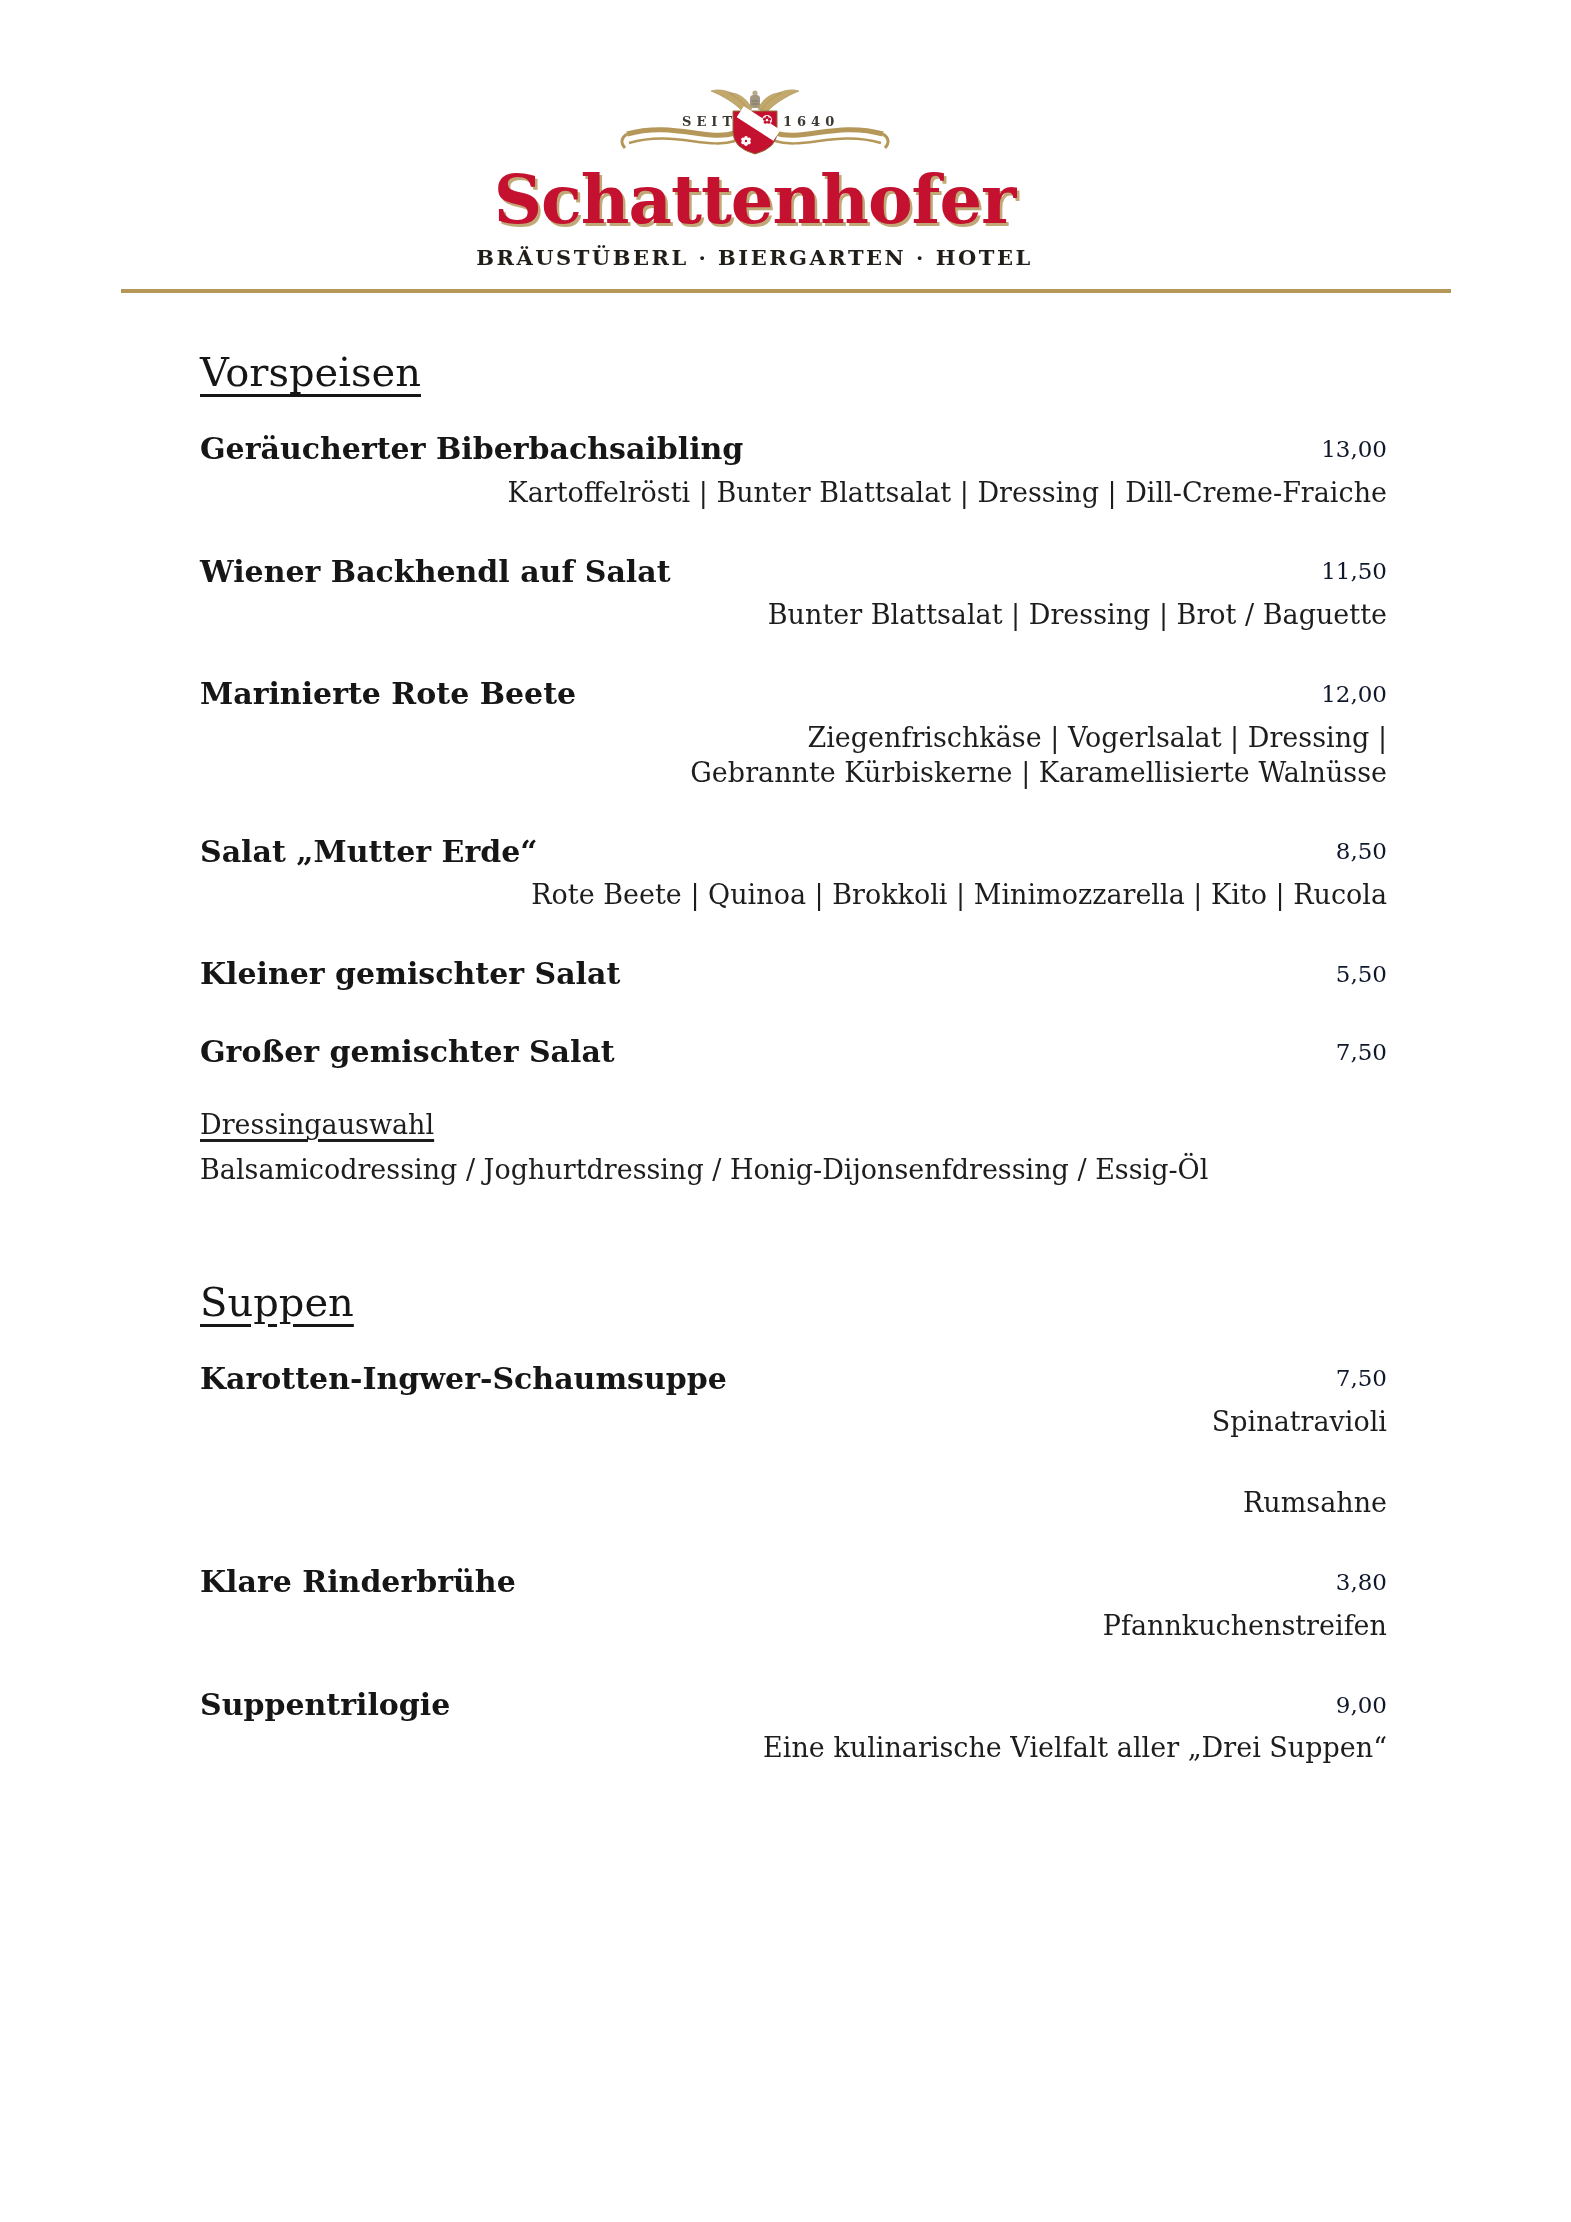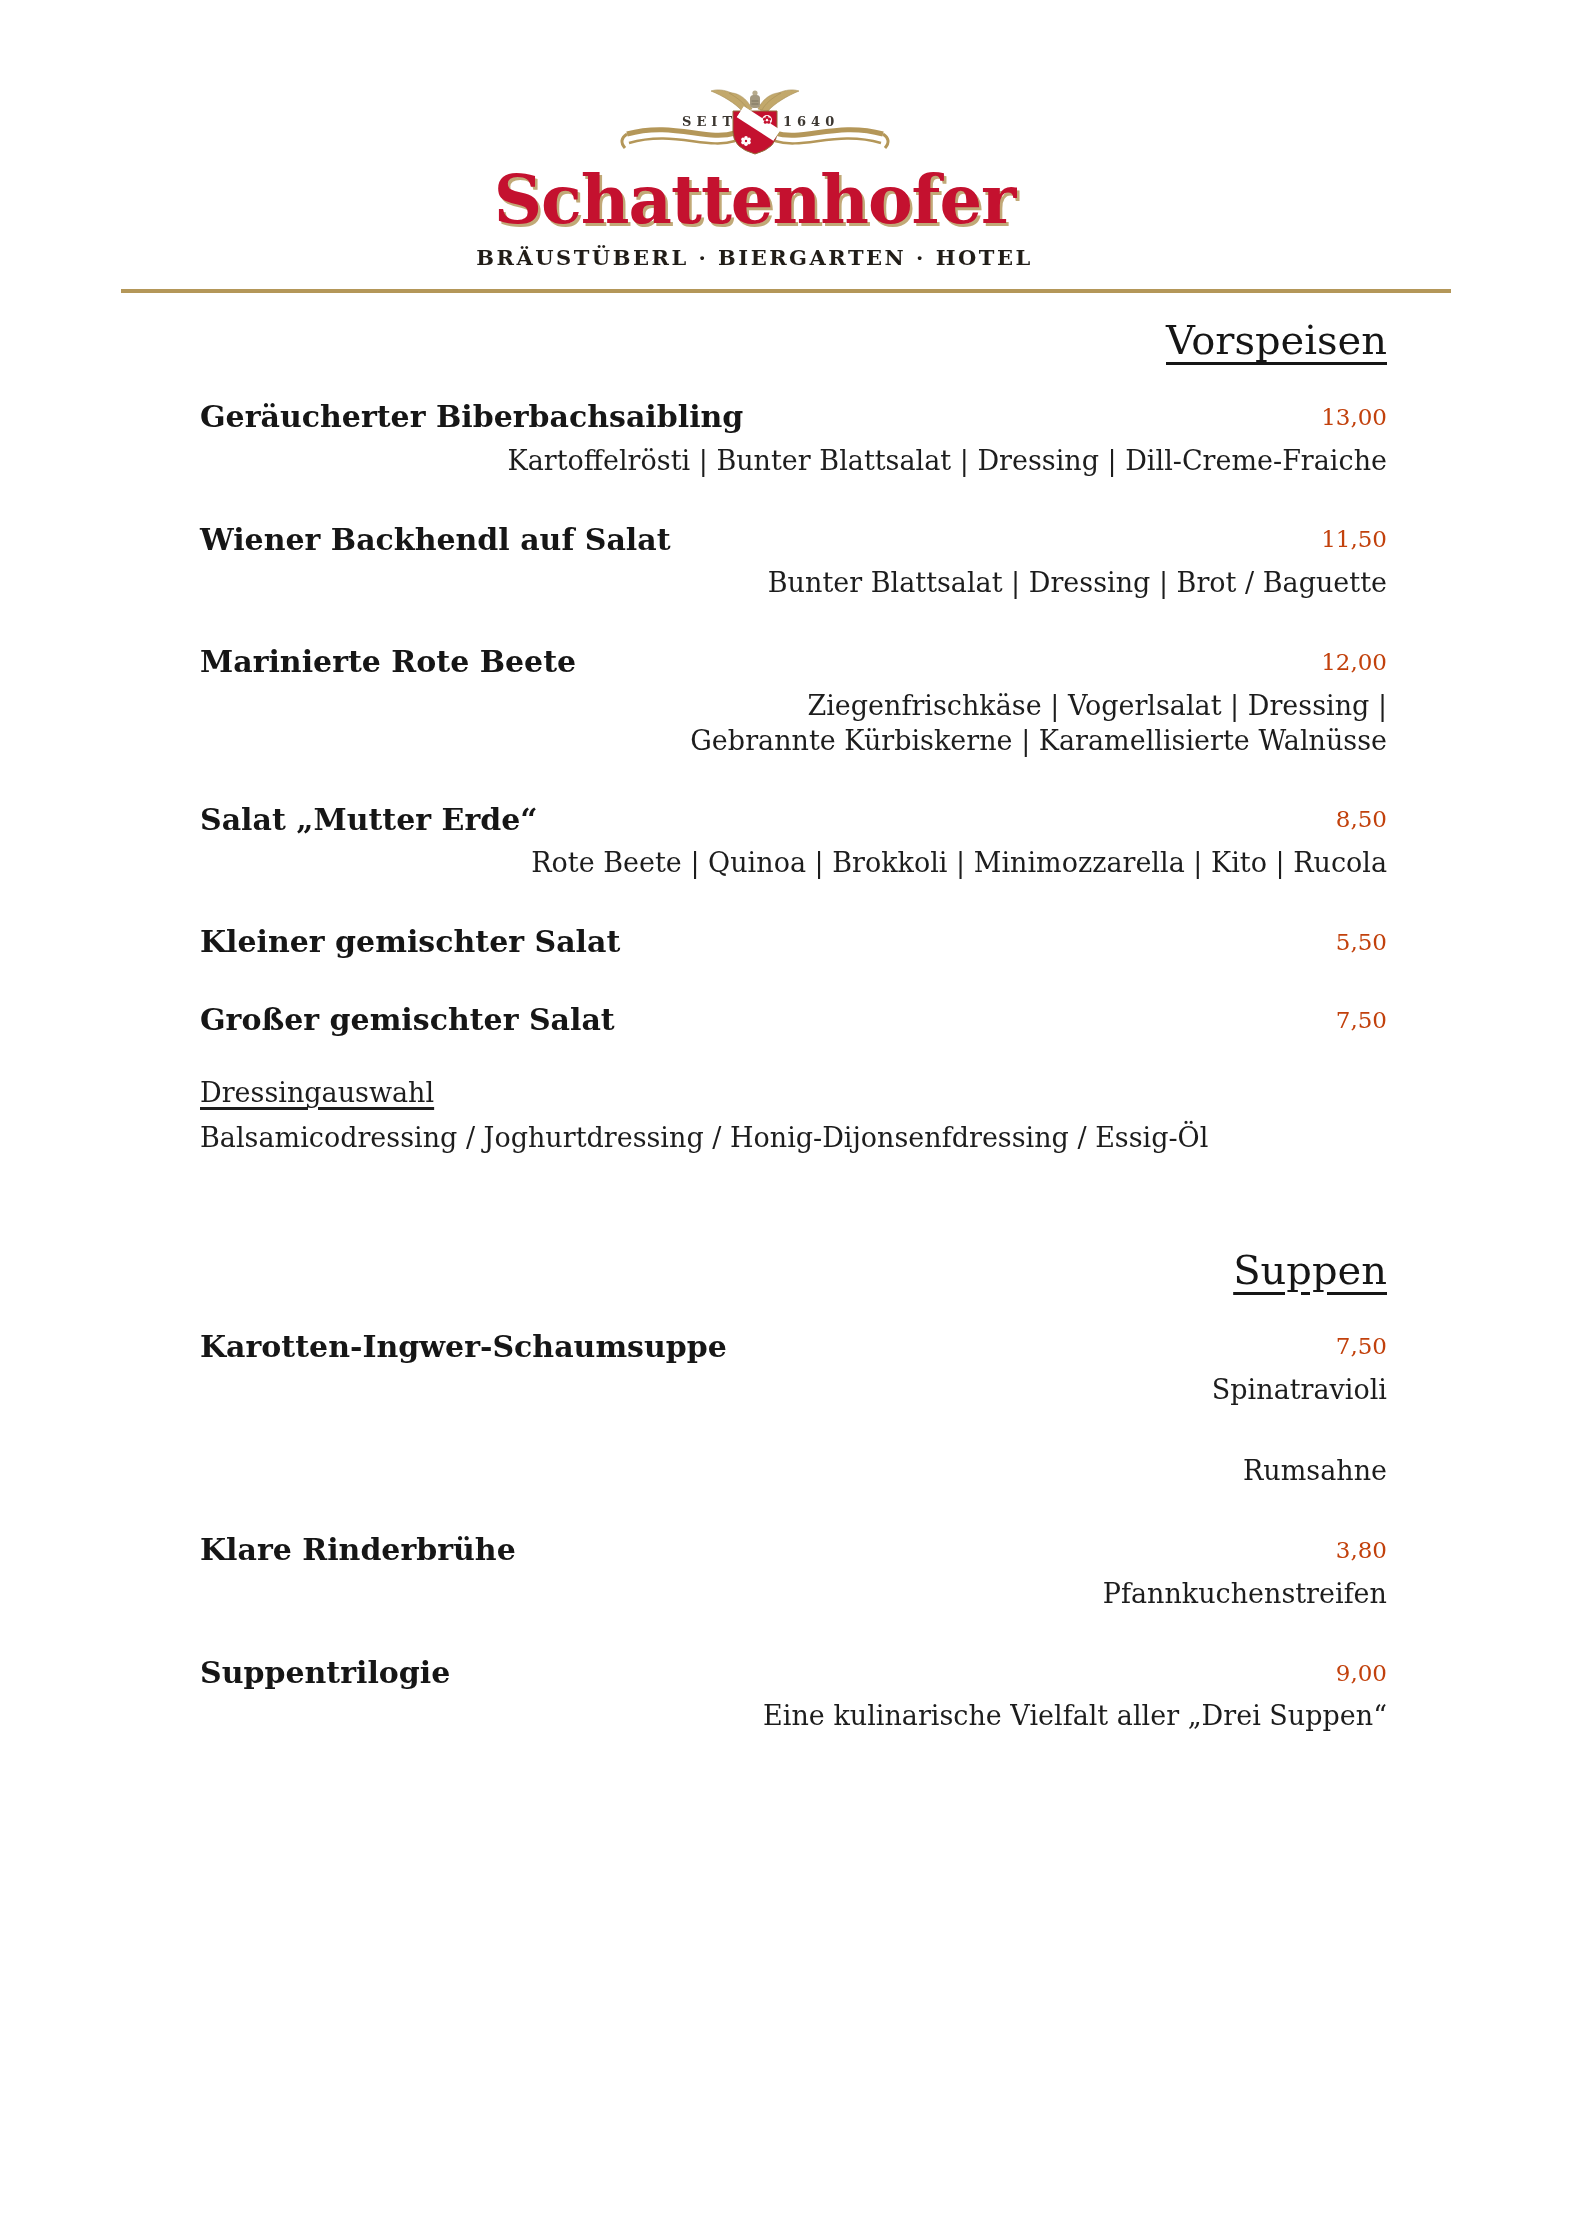--- a/index.html
+++ b/index.html
@@ -44,44 +44,44 @@
     width:1330px; height:4px;
     margin:19px auto 0 auto;
     background:#b49759;
   }
 
   
   .menu { margin:0 184px 0 200px; }
   .section { margin-top:0; }
   .section + .section { margin-top:92px; }
   .section-title {
-    text-align:right;
+    text-align:left;
     font-size:40px;
     font-weight:normal;
     color:#161616;
     text-decoration:underline;
     text-decoration-thickness:3px;
     text-underline-offset:8px;
-    margin-top:24px;
+    margin-top:56px;
     margin-bottom:38px;
   }
   .item { margin-bottom:46px; }
   .item:last-child { margin-bottom:0; }
   .item-row { display:flex; justify-content:space-between; align-items:center; }
   .item-name {
     font-size:30px;
     font-weight:bold;
     line-height:1.05;
     color:#161616;
   }
   .item-price {
     font-size:23px;
     line-height:1.1;
     padding-top:1px;
-    color:#c2410c;
+    color:#0f172a;
     white-space:nowrap;
   }
   .item-descs { margin-top:10px; margin-left:45px; }
   .item-descs:empty { display:none; }
   .item-desc {
     font-size:27px;
     line-height:1.3;
     color:#1d1d1d;
     text-align:right;
   }

